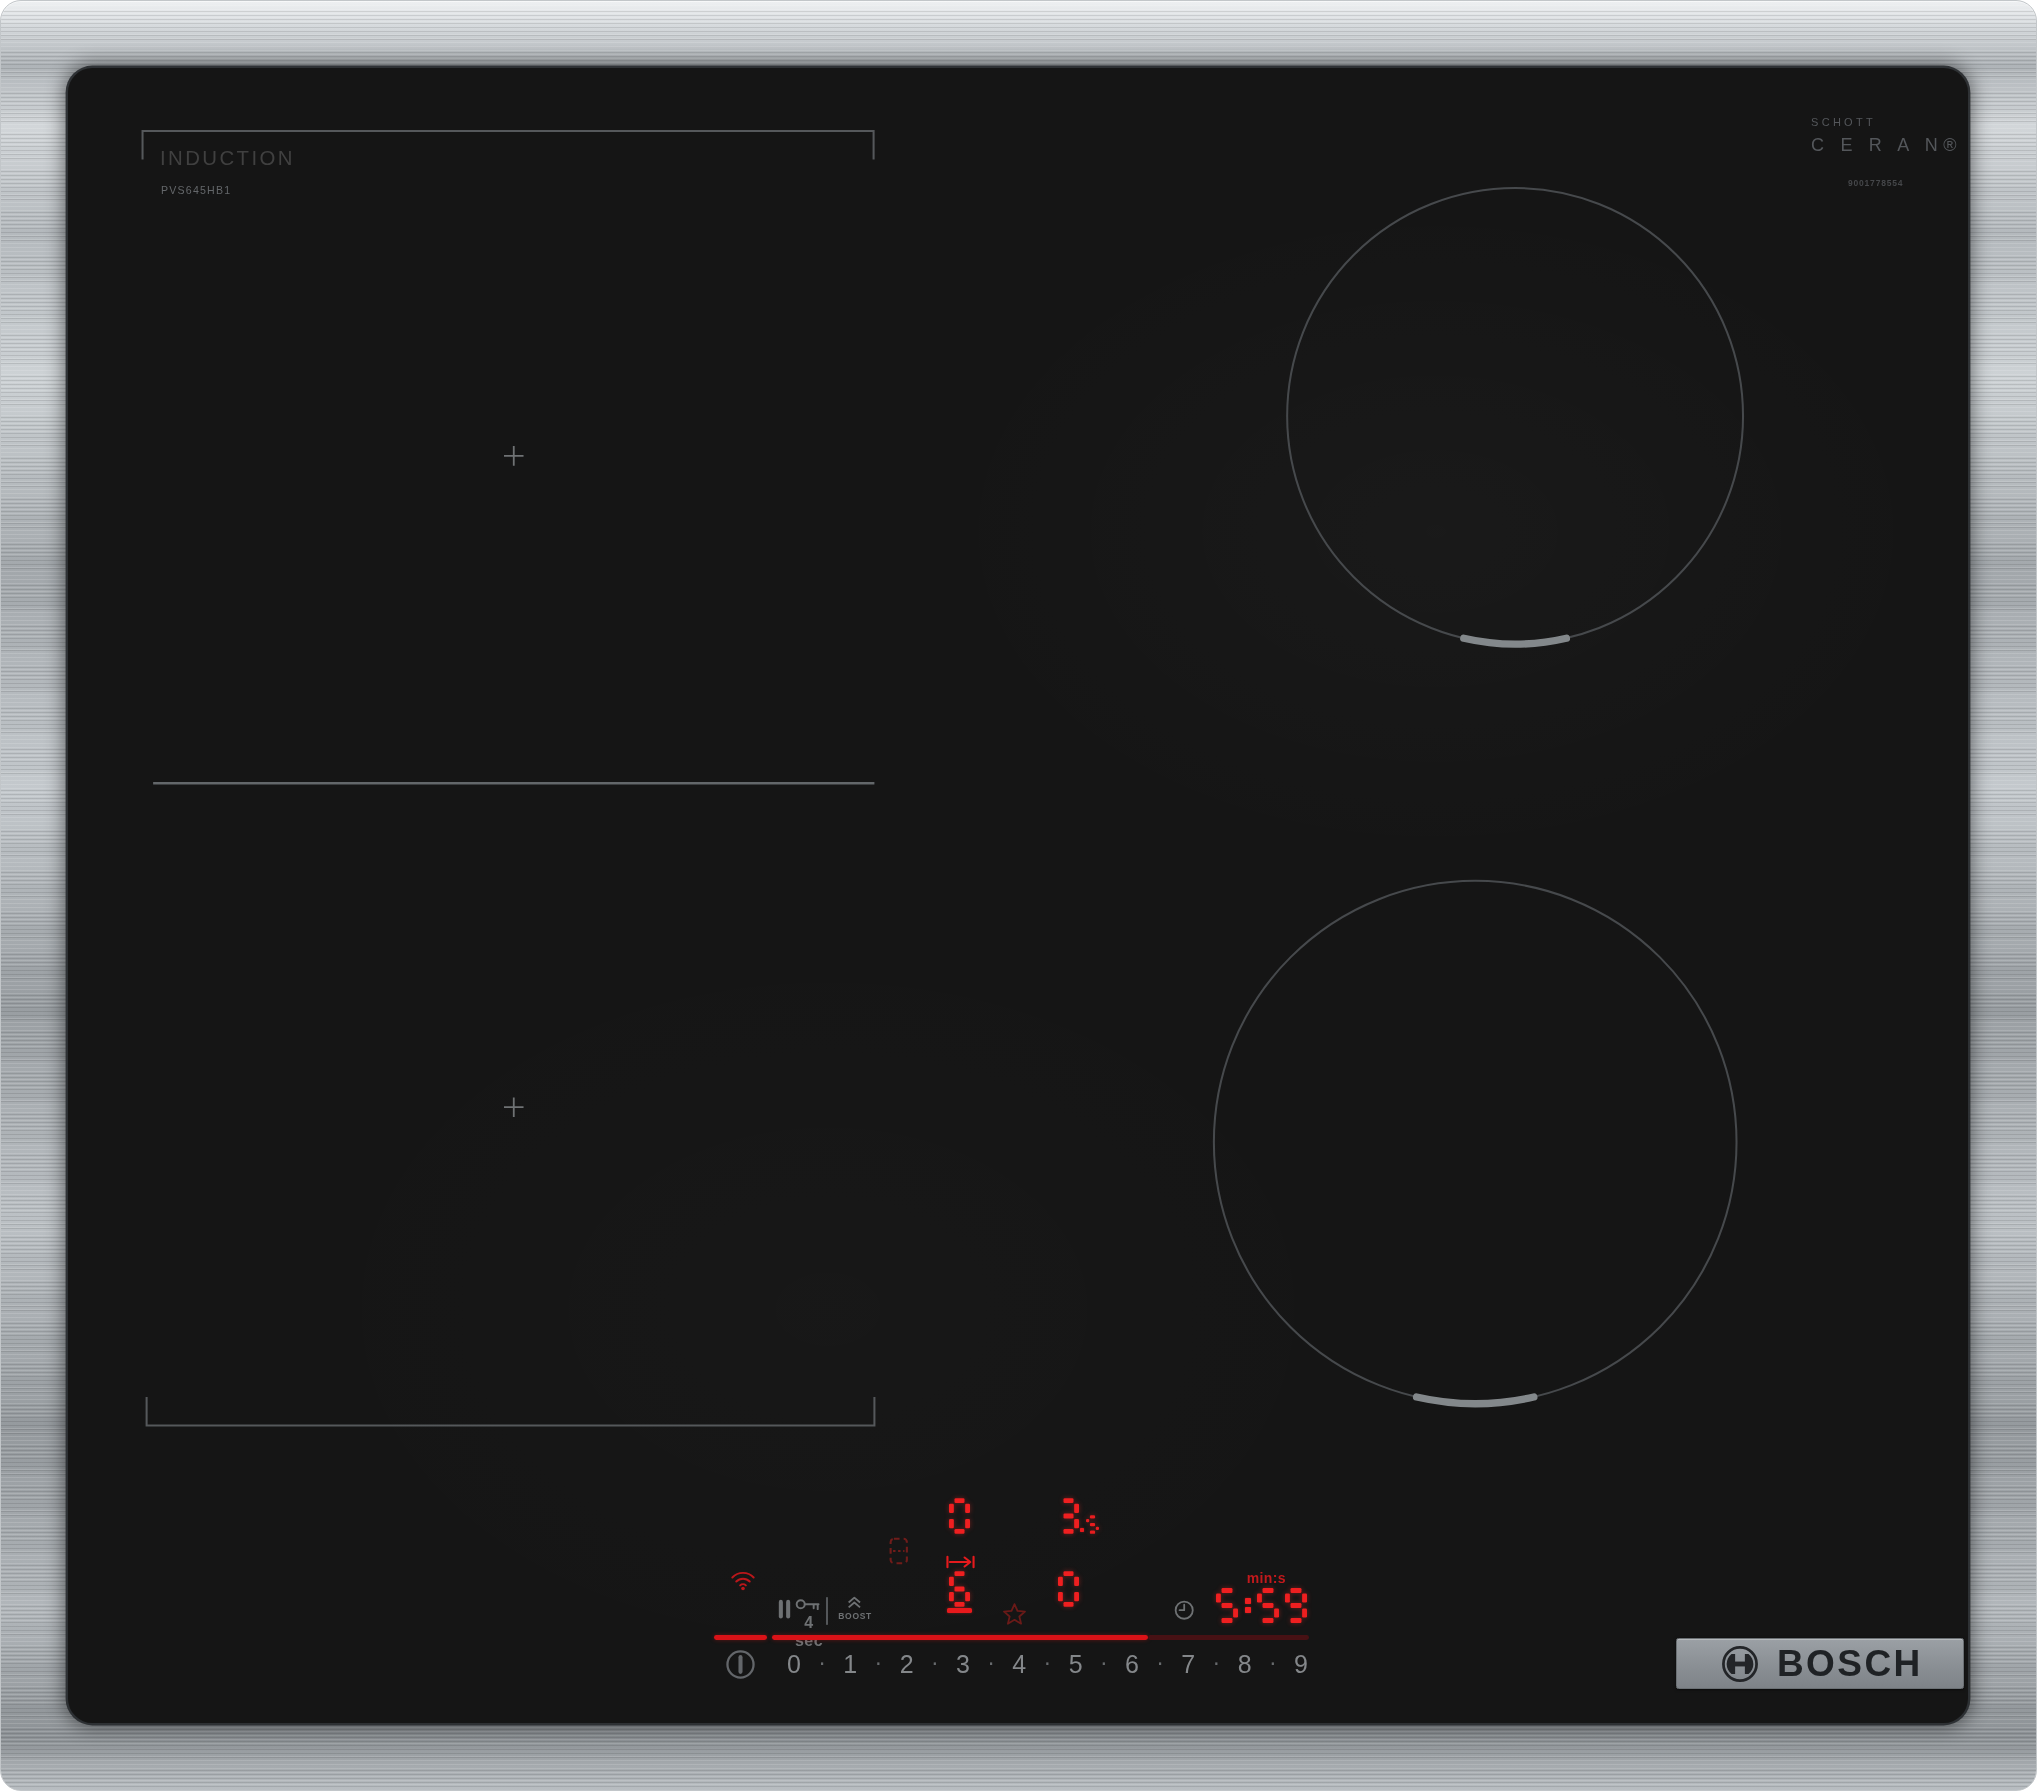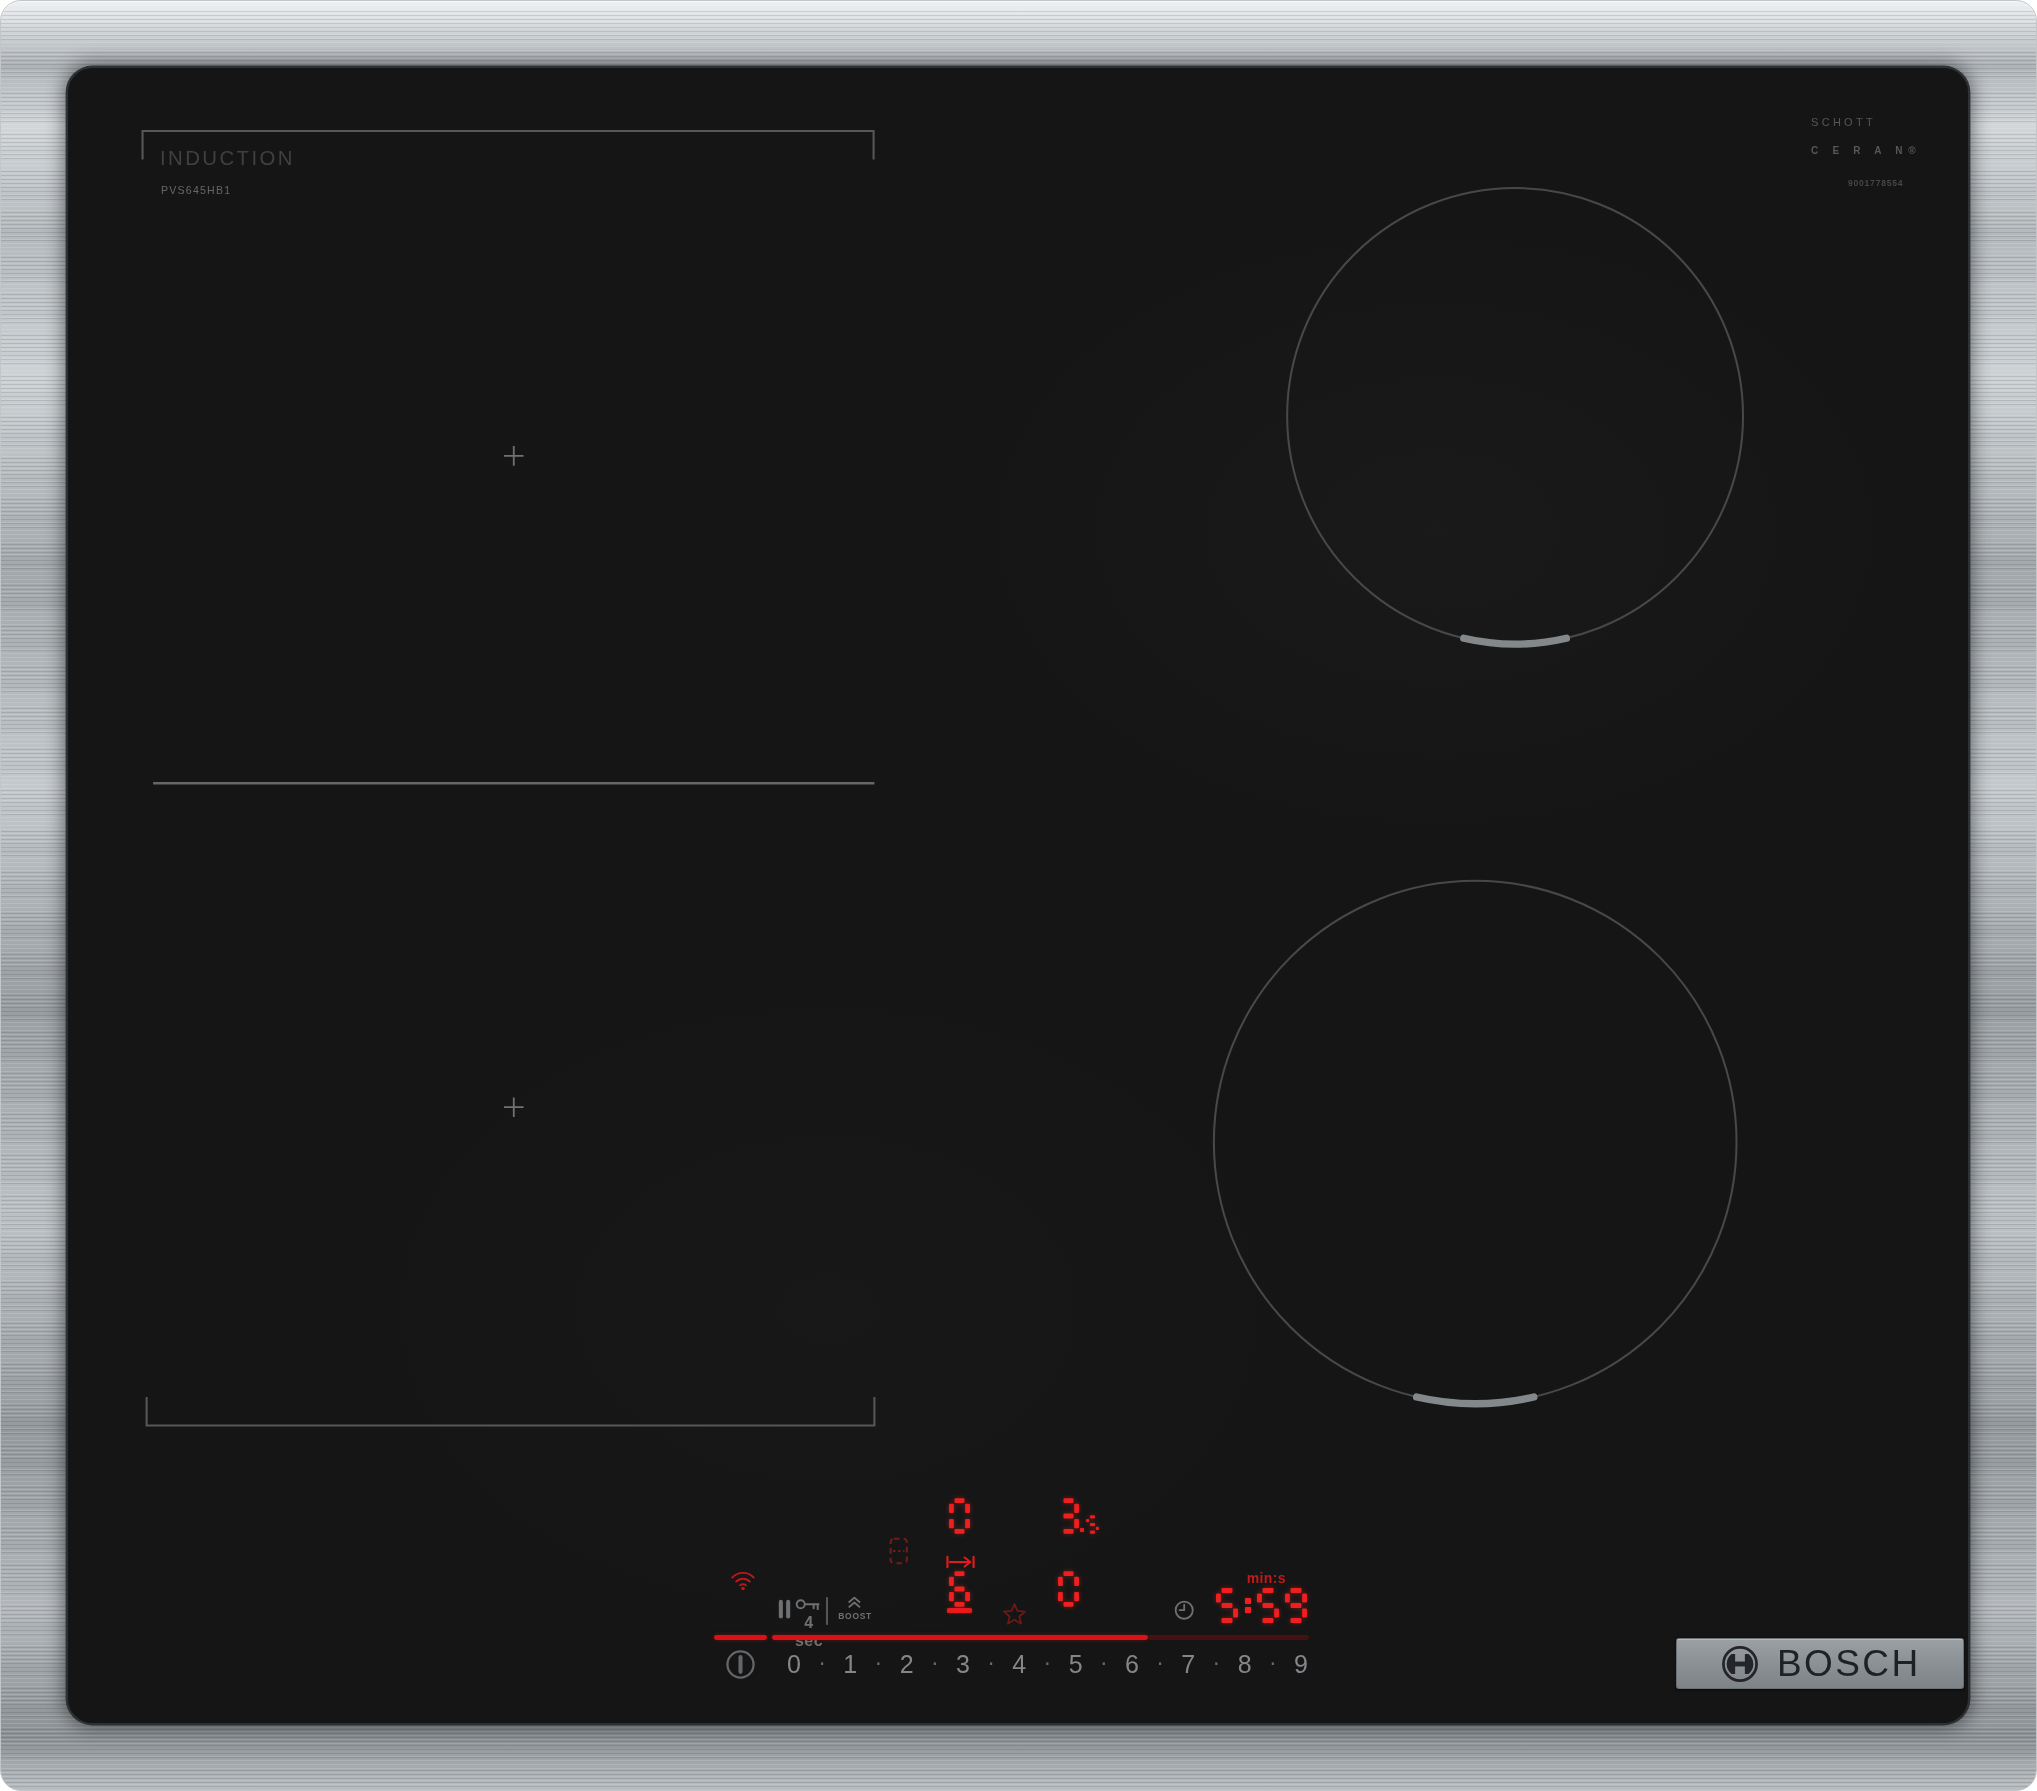--- a/index.html
+++ b/index.html
@@ -37,21 +37,21 @@
   }
 
   
   .markings { position:absolute; left:0; top:0; width:2037px; height:1791px; pointer-events:none; }
 
   
   .induction-label { position:absolute; left:160px; top:147px; font-size:20.4px; letter-spacing:2.4px; color:#404040; font-weight:400; }
   .model-label     { position:absolute; left:161px; top:184px; font-size:10.6px; letter-spacing:1.2px; color:#64676a; }
   .schott { position:absolute; left:1811px; top:116px; color:#54575b; }
   .schott .l1 { font-size:11px; letter-spacing:3.3px; font-weight:normal; }
-  .schott .l2 { font-size:10px; letter-spacing:5.7px; font-weight:bold; margin-top:17px; }
+  .schott .l2 { font-size:18px; letter-spacing:5.7px; font-weight:normal; margin-top:7px; }
   .schott .serial { font-size:8.5px; letter-spacing:0.8px; color:#45474a; margin-top:22px; margin-left:37px; font-weight:bold; }
 
   
   .abs { position:absolute; }
 
   .seg { display:inline-block; color:#ef1f20; filter:drop-shadow(0 0 2.4px rgba(255,45,40,0.40)); line-height:0; }
   .seg.small { color:#e81d1f; }
 
   .underline-bar { background:#e8191c; border-radius:1.6px; box-shadow:0 0 3.3px rgba(255,45,40,.4); }
   .dec-dot { background:#e8191c; border-radius:0.8px; box-shadow:0 0 2.4px rgba(255,45,40,.4); }
@@ -70,21 +70,21 @@
   .numrow .dot { font-size:23px; color:#676a6d; transform:translateY(-1.6px); }
 
   
   .badge {
     position:absolute; left:1676px; top:1638px; width:288px; height:51px;
     background:linear-gradient(180deg,#9ba0a5 0%, #8d9297 45%, #7e8388 100%);
     border-radius:2.4px; border:0.8px solid #6b7074;
     display:flex; align-items:center;
     box-shadow: inset 0 0.8px 0 rgba(255,255,255,0.35), 0 0.8px 2.4px rgba(0,0,0,0.5);
   }
-  .badge .wordmark { font-size:37px; font-weight:normal; letter-spacing:2.4px; color:#1f2225; margin-left:18px;text-align:center; }
+  .badge .wordmark { font-size:37px; font-weight:bold; letter-spacing:2.4px; color:#1f2225; margin-left:18px;text-align:center; }
 </style>
 </head>
 <body>
 
 <div class="frame"></div>
 <div class="glass"></div>
 
 <svg class="markings" viewBox="0 0 2502 2200">
   <path d="M175,196 V161 H1073 V196" fill="none" stroke="#55585b" stroke-width="2.5"></path>
   <path d="M188,962 H1074" fill="none" stroke="#63676a" stroke-width="3"></path>

